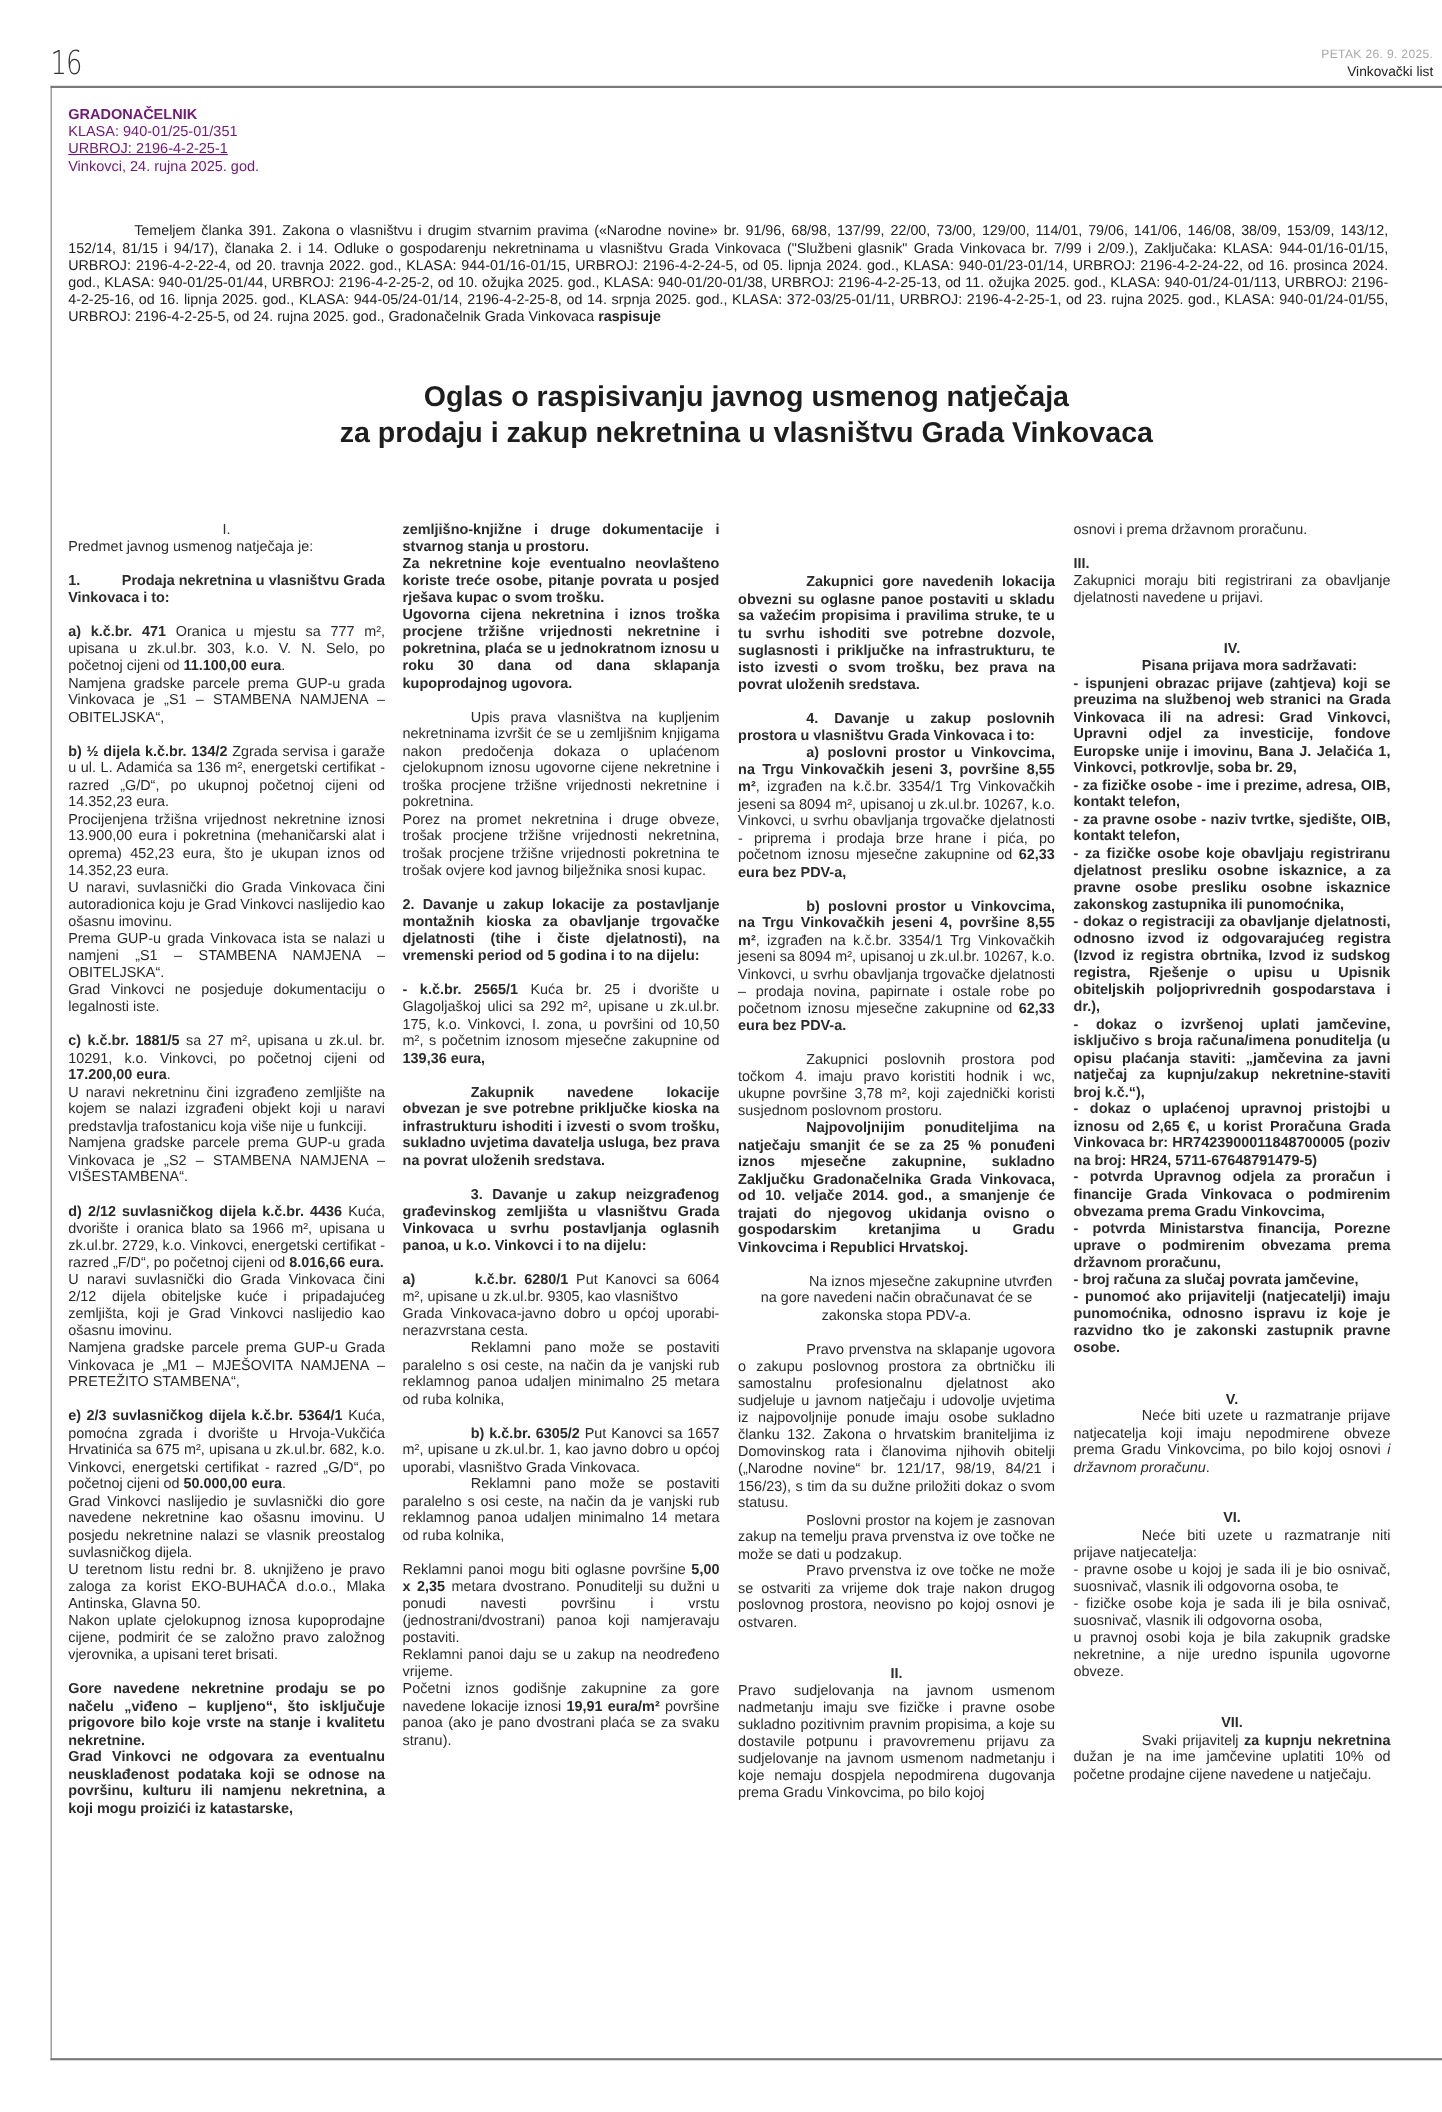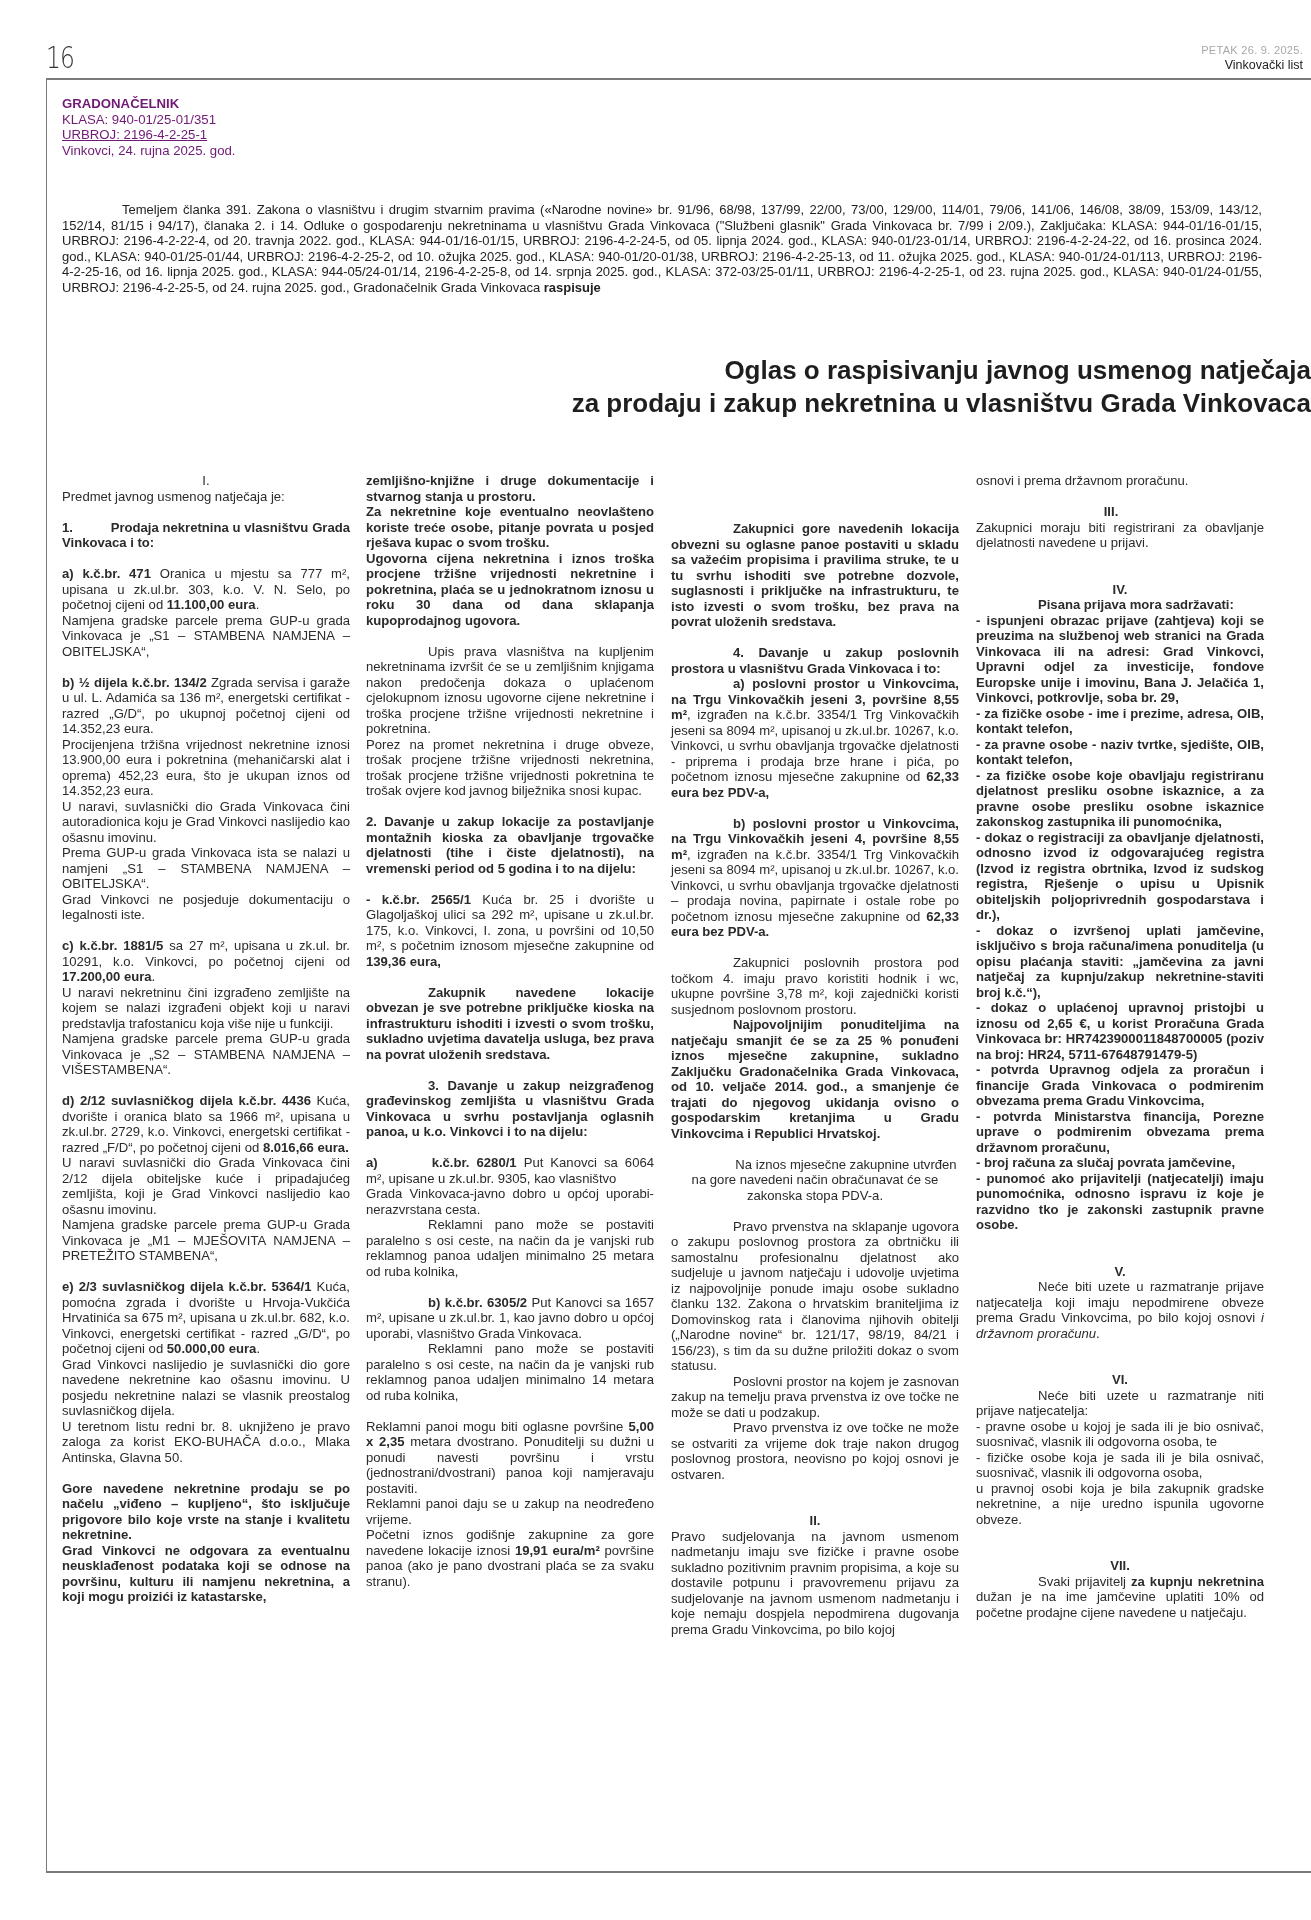--- a/index.html
+++ b/index.html
@@ -27,32 +27,32 @@
   }
   .header-block .org { font-weight: bold; }
   .header-block .urbroj { text-decoration: underline; }
   .preamble {
     position: absolute; left: 62px; top: 202px; width: 1200px;
     font-size: 13px; line-height: 15.6px; text-align: justify; color: #222;
     text-indent: 60px;
   }
   .preamble b { font-weight: bold; }
   .title {
-    position: absolute; left: 0; right: 0; top: 354px; text-align: right;
+    position: absolute; left: 0; right: 0; top: 344px; text-align: center;
     font-size: 26px; font-weight: bold; line-height: 33px; color: #1e1e1e; padding-left: 46px;
   }
   .col {
     position: absolute; top: 473px; width: 288px;
     font-size: 13.1px; line-height: 15.5px; color: #2b2b2b; text-align: justify;
     hyphens: manual;
   }
   .col p { margin: 0; }
   .col .gap { height: 15.5px; }
   .col .center { text-align: center; font-weight: bold; }
-  .col .right { text-align: center; font-weight: bold; padding-right: 18px; }
+  .col .right { text-align: left; font-weight: bold; padding-right: 18px; }
   .col .ind { text-indent: 62px; }
   .col b { font-weight: bold; }
   .col .bold { font-weight: bold; }
   .c1 { left: 62px; }
   .c2 { left: 366px; }
   .c3 { left: 671px; margin-top: 48px; }
   .c4 { left: 976px; }
 </style>
 </head>
 <body>
@@ -98,20 +98,21 @@
   <p>U naravi nekretninu čini izgrađeno zemljište na kojem se nalazi izgrađeni objekt koji u naravi predstavlja trafostanicu koja više nije u funkciji.</p>
   <p>Namjena gradske parcele prema GUP-u grada Vinkovaca je „S2 – STAMBENA NAMJENA – VIŠESTAMBENA“.</p>
   <div class="gap"></div>
   <p><b>d) 2/12 suvlasničkog dijela k.č.br. 4436</b><span> Kuća, dvorište i oranica blato sa 1966 m², upisana u zk.ul.br. 2729, k.o. Vinkovci, energetski certifikat - razred „F/D“, po početnoj cijeni od </span><b>8.016,66 eura.</b></p>
   <p>U naravi suvlasnički dio Grada Vinkovaca čini 2/12 dijela obiteljske kuće i pripadajućeg zemljišta, koji je Grad Vinkovci naslijedio kao ošasnu imovinu.</p>
   <p>Namjena gradske parcele prema GUP-u Grada Vinkovaca je „M1 – MJEŠOVITA NAMJENA – PRETEŽITO STAMBENA“,</p>
   <div class="gap"></div>
   <p><b>e) 2/3 suvlasničkog dijela k.č.br. 5364/1</b><span> Kuća, pomoćna zgrada i dvorište u Hrvoja-Vukčića Hrvatinića sa 675 m², upisana u zk.ul.br. 682, k.o. Vinkovci, energetski certifikat - razred „G/D“, po početnoj cijeni od </span><b>50.000,00 eura</b><span>.</span></p>
   <p>Grad Vinkovci naslijedio je suvlasnički dio gore navedene nekretnine kao ošasnu imovinu. U posjedu nekretnine nalazi se vlasnik preostalog suvlasničkog dijela.</p>
   <p>U teretnom listu redni br. 8. uknjiženo je pravo zaloga za korist EKO-BUHAČA d.o.o., Mlaka Antinska, Glavna 50.</p>
+  <p>Nakon uplate cjelokupnog iznosa kupoprodajne cijene, podmirit će se založno pravo založnog vjerovnika, a upisani teret brisati.</p>
   <div class="gap"></div>
   <p class="bold">Gore navedene nekretnine prodaju se po načelu „viđeno – kupljeno“, što isključuje prigovore bilo koje vrste na stanje i kvalitetu nekretnine.</p>
   <p class="bold">Grad Vinkovci ne odgovara za eventualnu neusklađenost podataka koji se odnose na površinu, kulturu ili namjenu nekretnina, a koji mogu proizići iz katastarske,</p>
 </div>
 
 <div class="col c2">
   <p class="bold">zemljišno-knjižne i druge dokumentacije i stvarnog stanja u prostoru.</p>
   <p class="bold">Za nekretnine koje eventualno neovlašteno koriste treće osobe, pitanje povrata u posjed rješava kupac o svom trošku.</p>
   <p class="bold">Ugovorna cijena nekretnina i iznos troška procjene tržišne vrijednosti nekretnine i pokretnina, plaća se u jednokratnom iznosu u roku 30 dana od dana sklapanja kupoprodajnog ugovora.</p>
   <div class="gap"></div>

